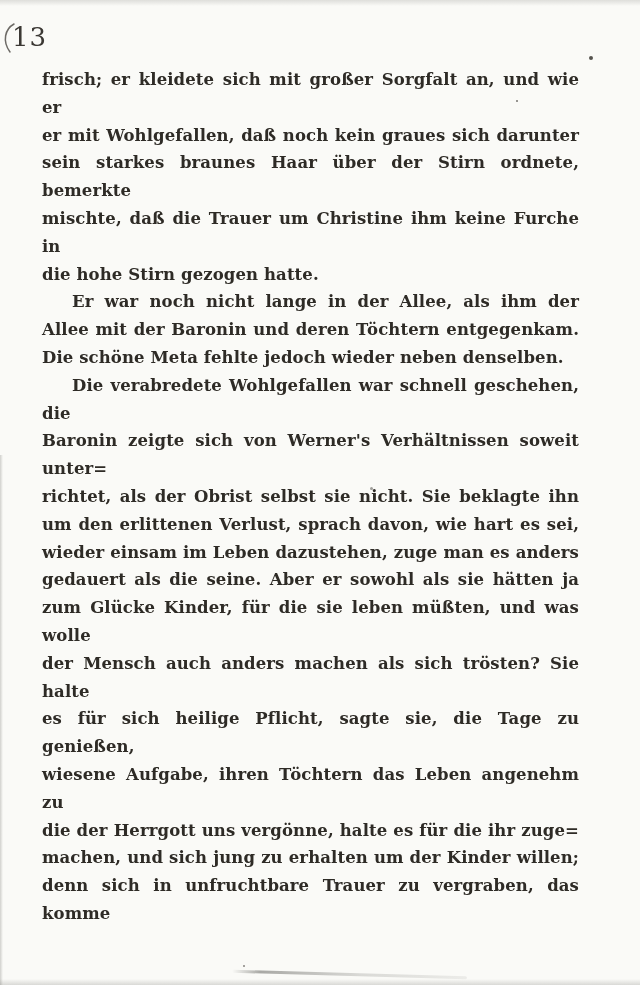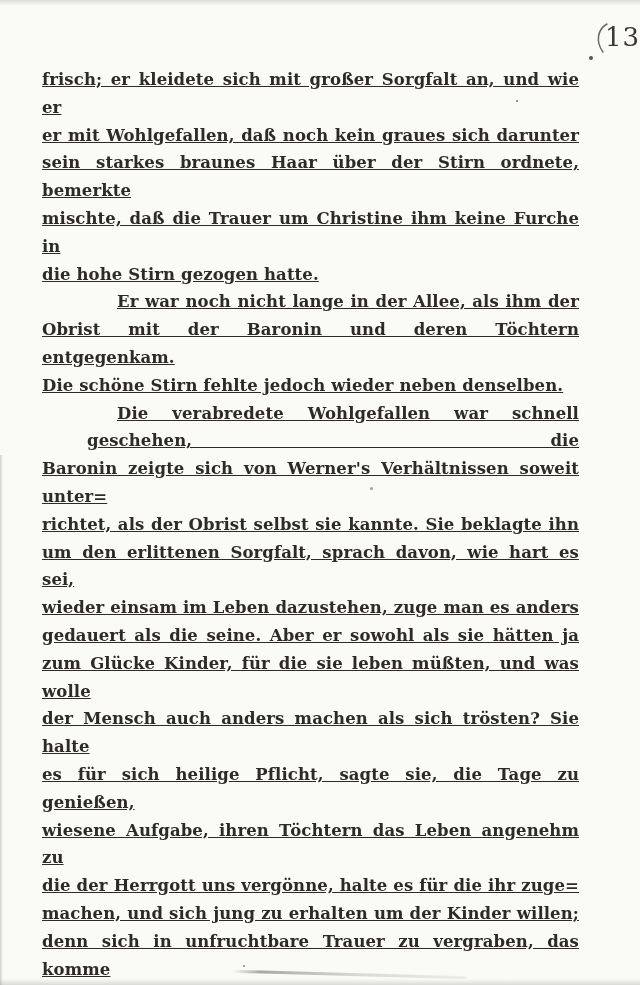--- a/index.html
+++ b/index.html
@@ -7,43 +7,42 @@
     position:relative;
     width:640px;height:985px;
     margin:0 auto;
     background:var(--paper,#fafaf7);
     overflow:hidden;
     font-family:"DejaVu Serif", serif;
   }
   
   .folio{
     position:absolute;top:20px;left:0;right:0;
-    text-align:right;
+    text-align:left;
     color:var(--folio-ink,#3b3834);
     font-size:26px;line-height:34px;letter-spacing:1px;
   }
   .folio-inner{display:inline-flex;align-items:flex-start;}
   .flourish{margin-right:-4px;margin-top:2px;opacity:.8;}
   
   .text-block{
     position:absolute;left:42px;top:66px;width:537px;
   }
   .line{
     font-size:16.5px;
     font-weight:bold;
     line-height:27.8px;
     color:var(--ink,#2e2b26);
     text-align:justify;
     text-align-last:justify;
     letter-spacing:.1px;
     white-space:normal;
-    text-decoration:underline;
   }
   .line.end{text-align-last:left;}
-  .line.indent{text-indent:30px;margin-left:45px;}
+  .line.indent{text-indent:30px;}
   
   .edge-top{
     position:absolute;top:0;left:0;right:0;height:8px;
     background:linear-gradient(to bottom, rgba(110,110,105,.20), rgba(110,110,105,0) 75%);
   }
   .edge-left{
     position:absolute;left:0;top:455px;bottom:0;width:3px;
     background:linear-gradient(to right, rgba(100,100,95,.28), rgba(100,100,95,0));
   }
   .edge-bottom{
@@ -79,26 +78,26 @@
     </span>
   </div>
 
   <div class="text-block" id="lines">
       <div class="line">frisch; er kleidete sich mit großer Sorgfalt an, und wie er</div>
       <div class="line">er mit Wohlgefallen, daß noch kein graues sich darunter</div>
       <div class="line">sein starkes braunes Haar über der Stirn ordnete, bemerkte</div>
       <div class="line">mischte, daß die Trauer um Christine ihm keine Furche in</div>
       <div class="line end">die hohe Stirn gezogen hatte.</div>
       <div class="line indent">Er war noch nicht lange in der Allee, als ihm der</div>
-      <div class="line">Obrist mit der Baronin und deren Töchtern entgegenkam.</div>
-      <div class="line end">Die schöne Stirn fehlte jedoch wieder neben denselben.</div>
+      <div class="line">Allee mit der Baronin und deren Töchtern entgegenkam.</div>
+      <div class="line end">Die schöne Meta fehlte jedoch wieder neben denselben.</div>
       <div class="line indent">Die verabredete Wohlgefallen war schnell geschehen, die</div>
       <div class="line">Baronin zeigte sich von Werner's Verhältnissen soweit unter=</div>
-      <div class="line">richtet, als der Obrist selbst sie kannte.  Sie beklagte ihn</div>
-      <div class="line">um den erlittenen Sorgfalt, sprach davon, wie hart es sei,</div>
+      <div class="line">richtet, als der Obrist selbst sie nicht.  Sie beklagte ihn</div>
+      <div class="line">um den erlittenen Verlust, sprach davon, wie hart es sei,</div>
       <div class="line">wieder einsam im Leben dazustehen, zuge man es anders</div>
       <div class="line">gedauert als die seine.  Aber er sowohl als sie hätten ja</div>
       <div class="line">zum Glücke Kinder, für die sie leben müßten, und was wolle</div>
       <div class="line">der Mensch auch anders machen als sich trösten?  Sie halte</div>
       <div class="line">es für sich heilige Pflicht, sagte sie, die Tage zu genießen,</div>
       <div class="line">wiesene Aufgabe, ihren Töchtern das Leben angenehm zu</div>
       <div class="line">die der Herrgott uns vergönne, halte es für die ihr zuge=</div>
       <div class="line">machen, und sich jung zu erhalten um der Kinder willen;</div>
       <div class="line">denn sich in unfruchtbare Trauer zu vergraben, das komme</div>
     </div>

